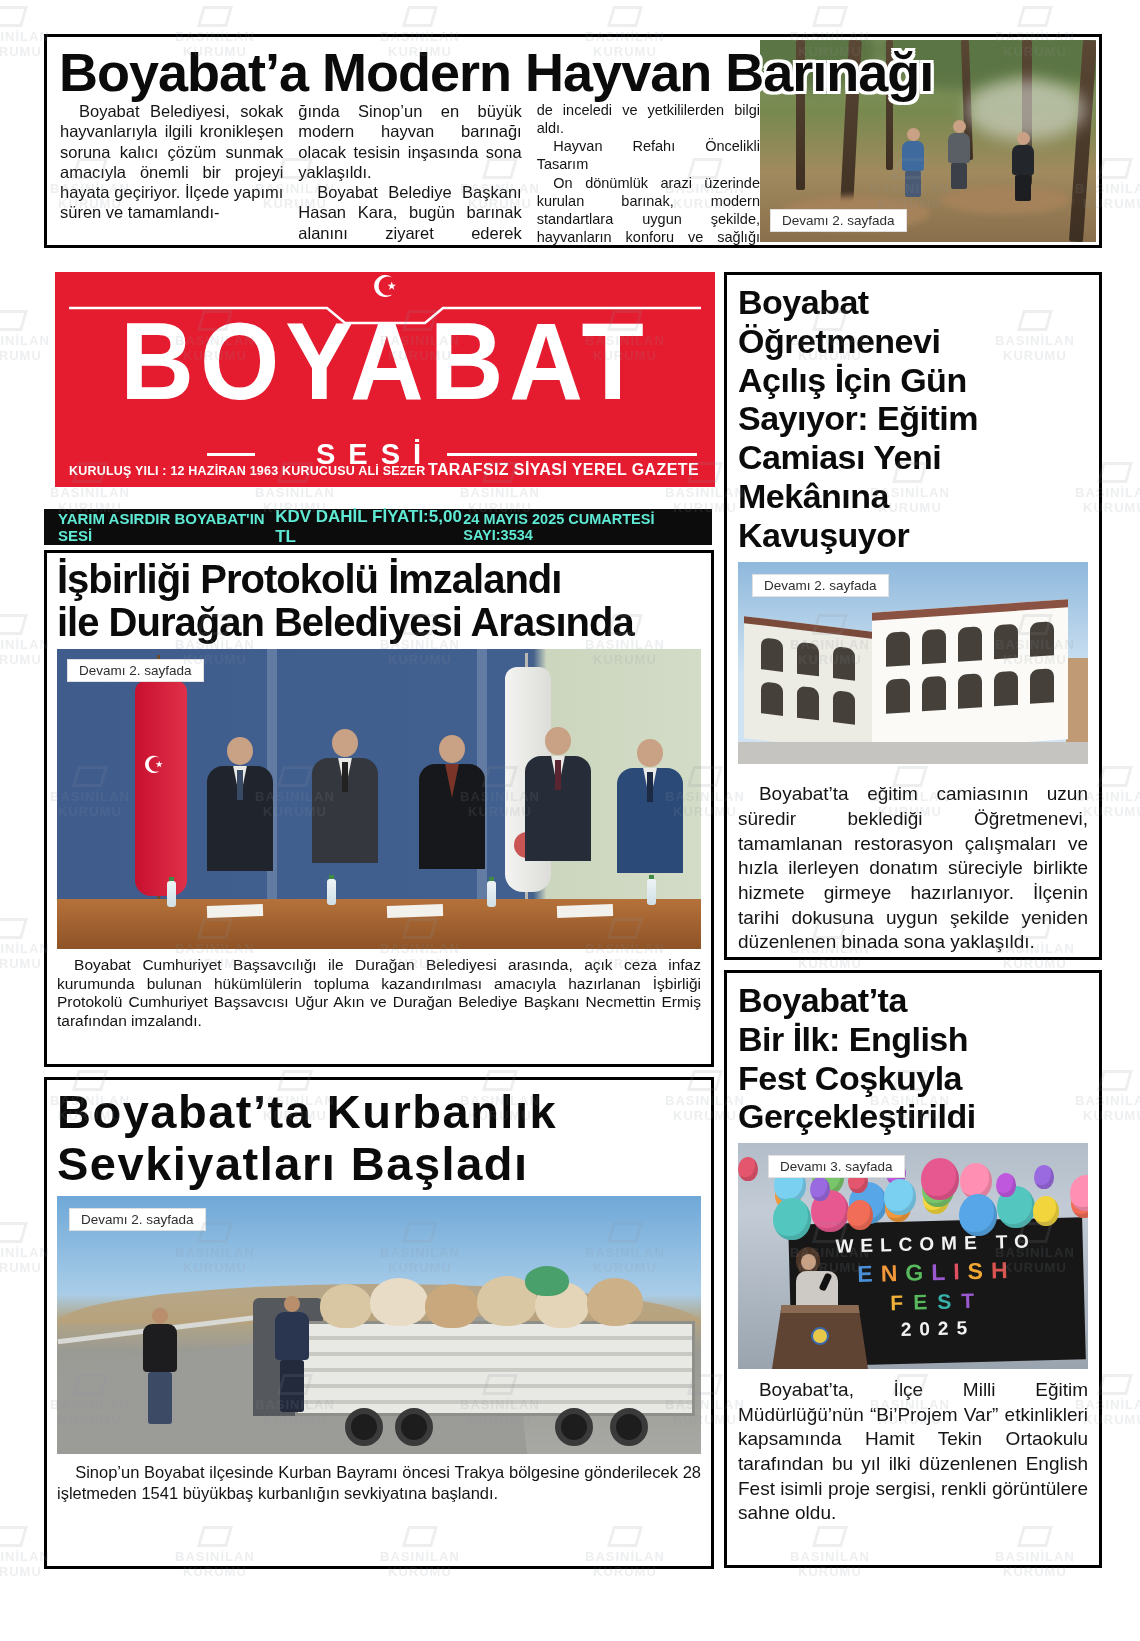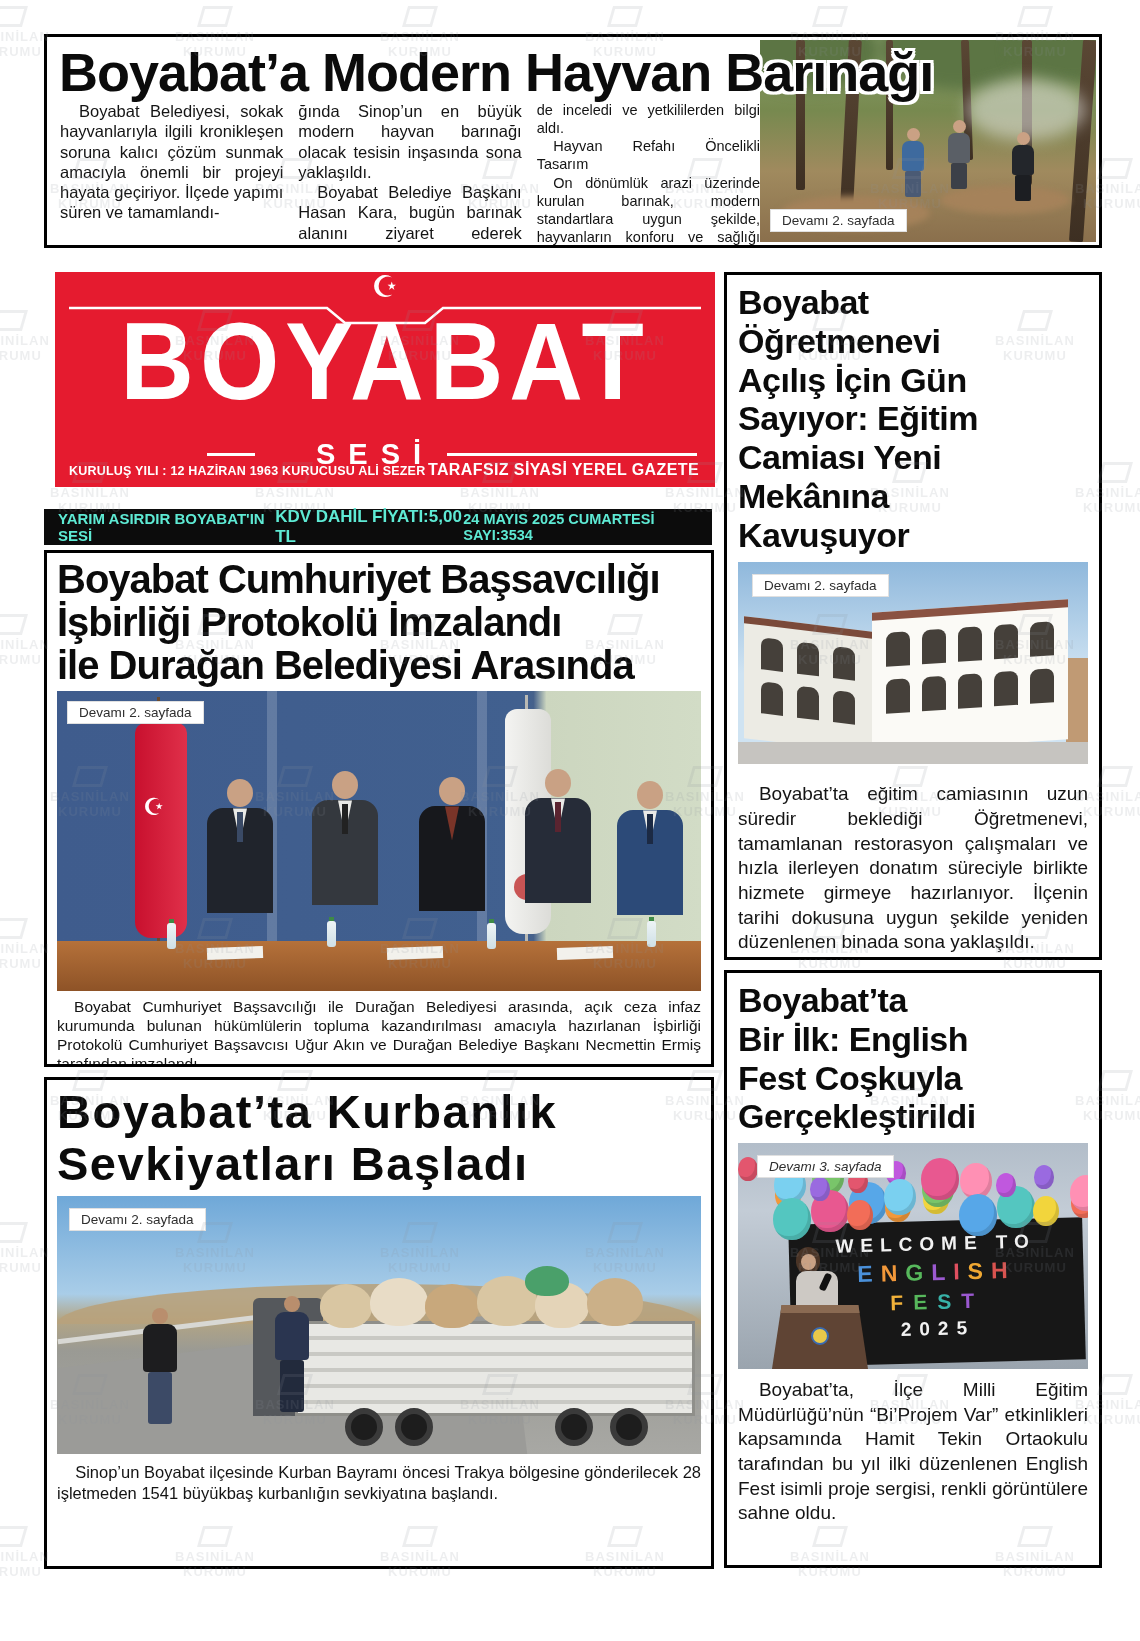--- a/index.html
+++ b/index.html
@@ -201,21 +201,20 @@
   </div>
 
   <div id="infobar">
     <span class="ib-l">YARIM ASIRDIR BOYABAT'IN SESİ</span>
     <span class="ib-c">KDV DAHİL FİYATI:5,00 TL</span>
     <span class="ib-r">24 MAYIS 2025 CUMARTESİ SAYI:3534</span>
   </div>
 
   <div class="box" id="protocol-box">
     <div class="hl-left" id="protocol-hl">
-      <div>Boyabat Cumhuriyet Başsavcılığı</div>
       <div>İşbirliği Protokolü İmzalandı</div>
       <div>ile Durağan Belediyesi Arasında</div>
     </div>
     <div id="protocol-photo" class="photo">
       <div class="pillar" style="left:210px;"></div>
       <div class="pillar" style="left:420px;"></div>
       <div id="tr-pole"></div>
       <div id="tr-flag">
           <span class="cres">☪</span>
         </div>
@@ -399,21 +398,21 @@
       <div id="speaker">
         <div class="hair"></div>
           <div class="face"></div>
           <div class="jacket"></div>
           <div class="mic"></div>
       </div>
       <div id="podium">
           <span class="lip"></span>
           <span class="logo"></span>
         </div>
-      <span class="devami" style="left:19px;top:12px;font-style:italic;">Devamı 3. sayfada</span>
+      <span class="devami" style="left:30px;top:12px;">Devamı 3. sayfada</span>
     </div>
     <div id="eng-body" style="text-indent:1.1em;">Boyabat’ta, İlçe Milli Eğitim Müdürlüğü’nün “Bi’Projem Var” etkinlikleri kapsamında Hamit Tekin Ortaokulu tarafından bu yıl ilki düzenlenen English Fest isimli proje sergisi, renkli görüntülere sahne oldu.</div>
   </div>
 
   <div id="wm-layer">
       <div class="wm-tile" style="left: -30px; top: 6px;">
         <span class="wm-box"></span>
         <span>BASINİLAN</span>
         <span>KURUMU</span>
       </div>

